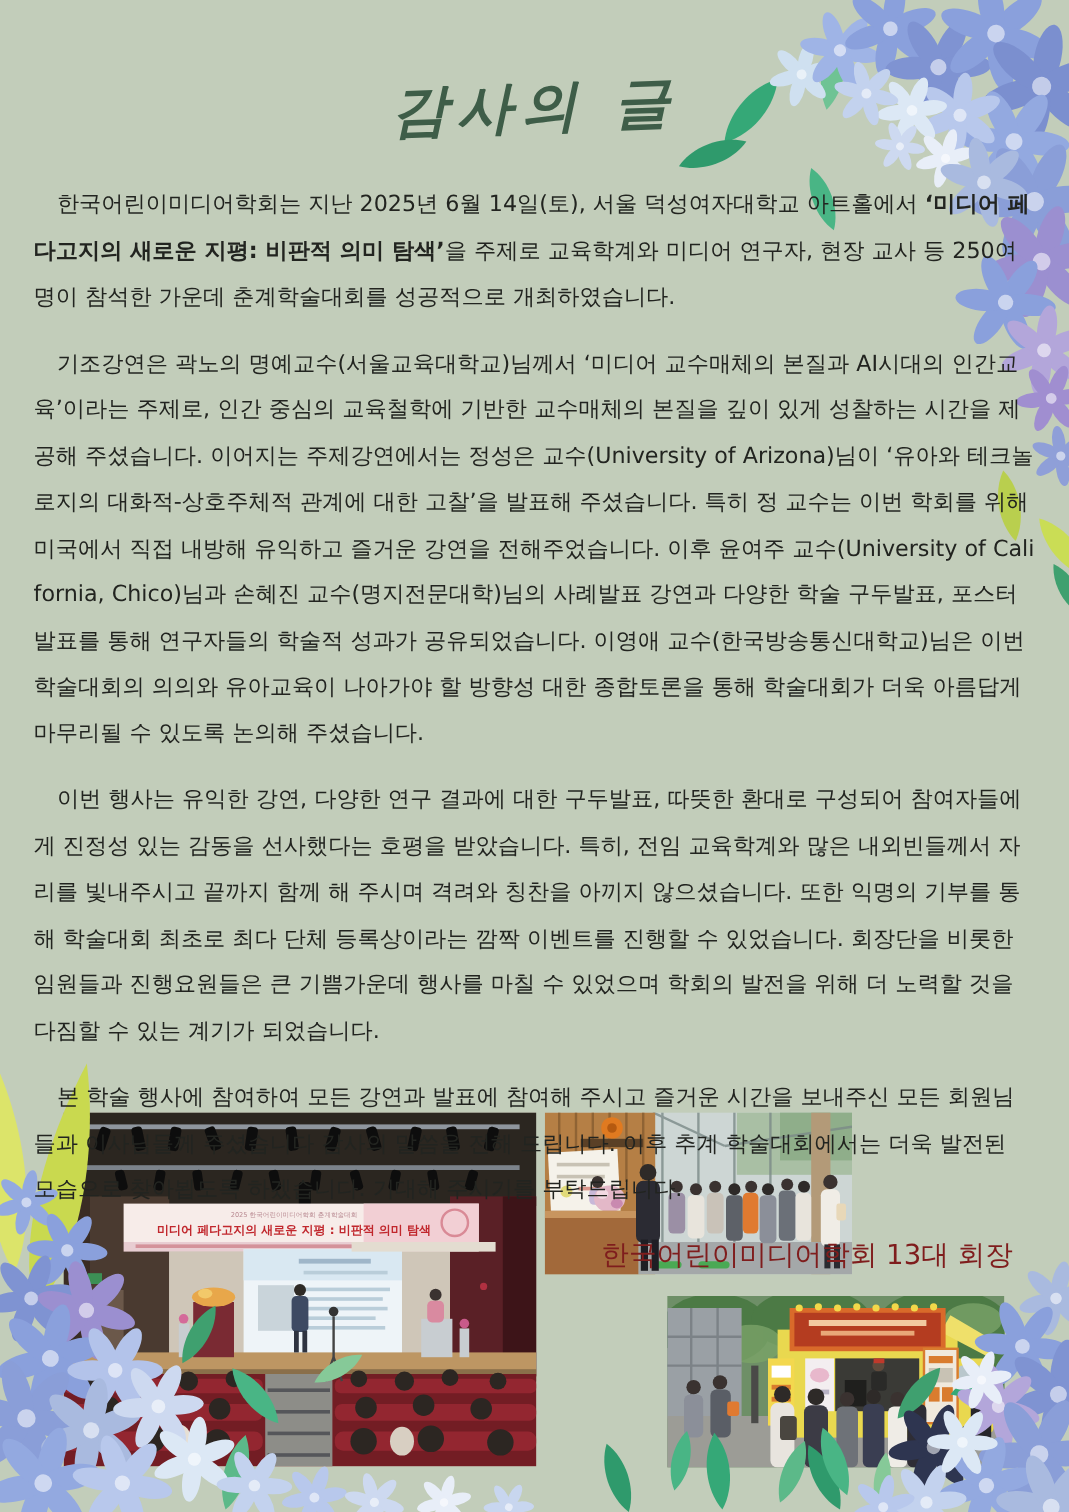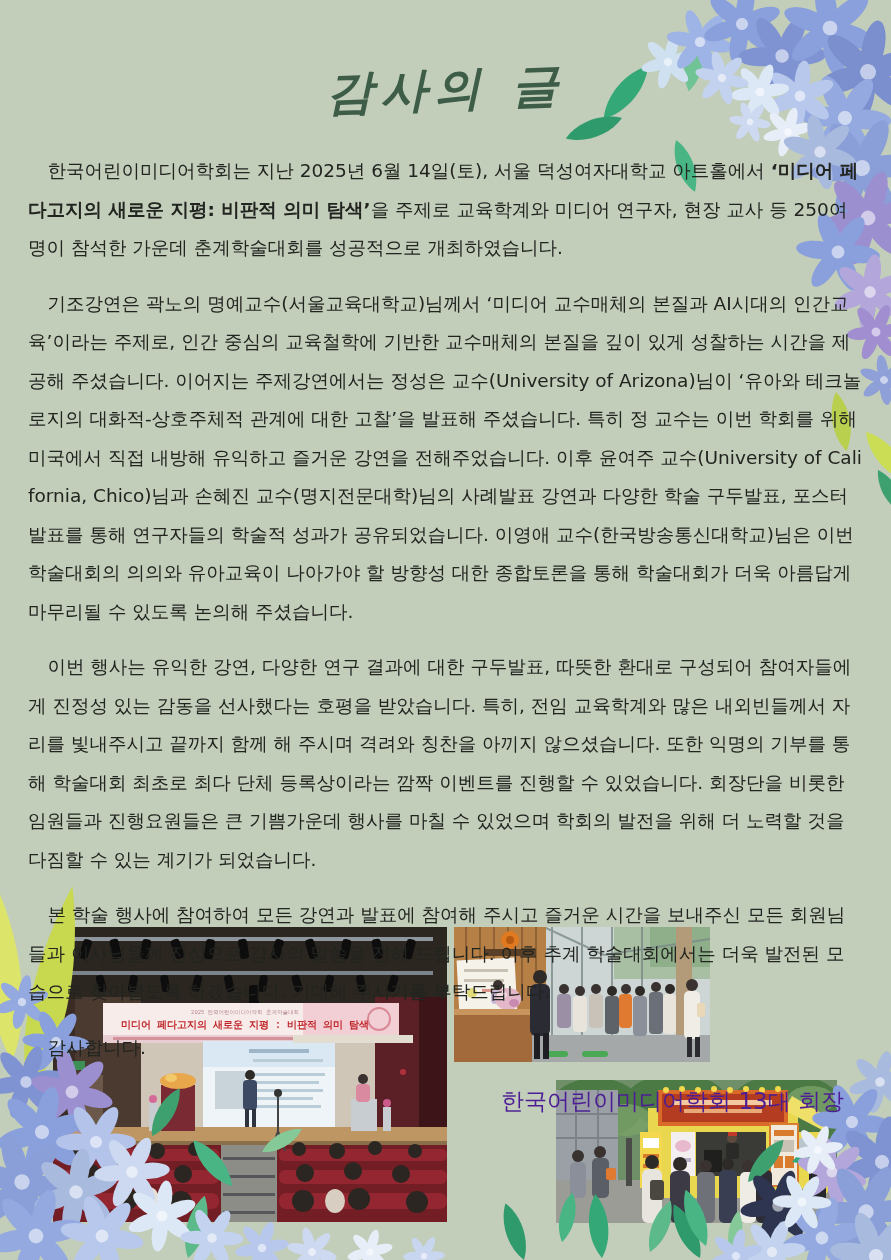--- a/index.html
+++ b/index.html
@@ -23,27 +23,27 @@
   
   .content{
     position:absolute;top:152px;left:28px;width:834px;
     color:#222420;font-size:18.5px;line-height:38.5px;
     word-break:break-all;text-align:left;
   }
   .content p{margin:0 0 17px 0;text-indent:1.05em;}
   .content .bold{font-weight:bold;}
   .closing{margin-top:4px;}
   .signature{
-    margin-top:14px;text-align:right;color:#4c1d95;
+    margin-top:14px;text-align:right;color:#7f1d1d;
     font-size:23px;line-height:35px;word-break:keep-all;
   }
   .signature .sig1{padding-right:18px;}
   .signature .sig2{padding-right:72px;}
   
-  .photo{position:absolute;display:block;font-family:Liberation Mono, monospace;}
+  .photo{position:absolute;display:block;}
   .photo svg{display:block;}
   #photo-auditorium{left:53px;top:927px;}
   #photo-lobby{left:454px;top:927px;}
   #photo-truck{left:556px;top:1080px;}
 </style>
 </head>
 <body>
 
 <div class="page">
 
@@ -449,21 +449,20 @@
     </svg>
   </div>
 
   <div class="text-layer">
     <div class="title">감사의 글</div>
 
     <div class="content">
       <p><span>한국어린이미디어학회는 지난 2025년 6월 14일(토), 서울 덕성여자대학교 아트홀에서 </span><span class="bold">‘미디어 페다고지의 새로운 지평: 비판적 의미 탐색’</span><span>을 주제로 교육학계와 미디어 연구자, 현장 교사 등 250여 명이 참석한 가운데 춘계학술대회를 성공적으로 개최하였습니다.</span></p>
       <p>기조강연은 곽노의 명예교수(서울교육대학교)님께서 ‘미디어 교수매체의 본질과 AI시대의 인간교육’이라는 주제로, 인간 중심의 교육철학에 기반한 교수매체의 본질을 깊이 있게 성찰하는 시간을 제공해 주셨습니다. 이어지는 주제강연에서는 정성은 교수(University of Arizona)님이 ‘유아와 테크놀로지의 대화적-상호주체적 관계에 대한 고찰’을 발표해 주셨습니다. 특히 정 교수는 이번 학회를 위해 미국에서 직접 내방해 유익하고 즐거운 강연을 전해주었습니다. 이후 윤여주 교수(University of California, Chico)님과 손혜진 교수(명지전문대학)님의 사례발표 강연과 다양한 학술 구두발표, 포스터 발표를 통해 연구자들의 학술적 성과가 공유되었습니다. 이영애 교수(한국방송통신대학교)님은 이번 학술대회의 의의와 유아교육이 나아가야 할 방향성 대한 종합토론을 통해 학술대회가 더욱 아름답게 마무리될 수 있도록 논의해 주셨습니다.</p>
       <p>이번 행사는 유익한 강연, 다양한 연구 결과에 대한 구두발표, 따뜻한 환대로 구성되어 참여자들에게 진정성 있는 감동을 선사했다는 호평을 받았습니다. 특히, 전임 교육학계와 많은 내외빈들께서 자리를 빛내주시고 끝까지 함께 해 주시며 격려와 칭찬을 아끼지 않으셨습니다. 또한 익명의 기부를 통해 학술대회 최초로 최다 단체 등록상이라는 깜짝 이벤트를 진행할 수 있었습니다. 회장단을 비롯한 임원들과 진행요원들은 큰 기쁨가운데 행사를 마칠 수 있었으며 학회의 발전을 위해 더 노력할 것을 다짐할 수 있는 계기가 되었습니다.</p>
-      <p>본 학술 행사에 참여하여 모든 강연과 발표에 참여해 주시고 즐거운 시간을 보내주신 모든 회원님들과 이사님들께 진심으로 감사의 말씀을 전해 드립니다. 이후 추계 학술대회에서는 더욱 발전된 모습으로 찾아뵙도록 하겠습니다. 기대해 주시기를 부탁드립니다.</p>
-      <p class="closing">감사합니다.</p>
+      <p>본 학술 행사에 참여하여 모든 강연과 발표에 참여해 주시고 즐거운 시간을 보내주신 모든 회원님들과 이사님들께 주셨습니다 감사의 말씀을 전해 드립니다. 이후 추계 학술대회에서는 더욱 발전된 모습으로 찾아뵙도록 하겠습니다. 기대해 주시기를 부탁드립니다.</p>
       <div class="signature">
         <div class="sig1">한국어린이미디어학회 13대 회장</div>
       </div>
     </div>
   </div>
 
 </div>
 
 </body></html>

